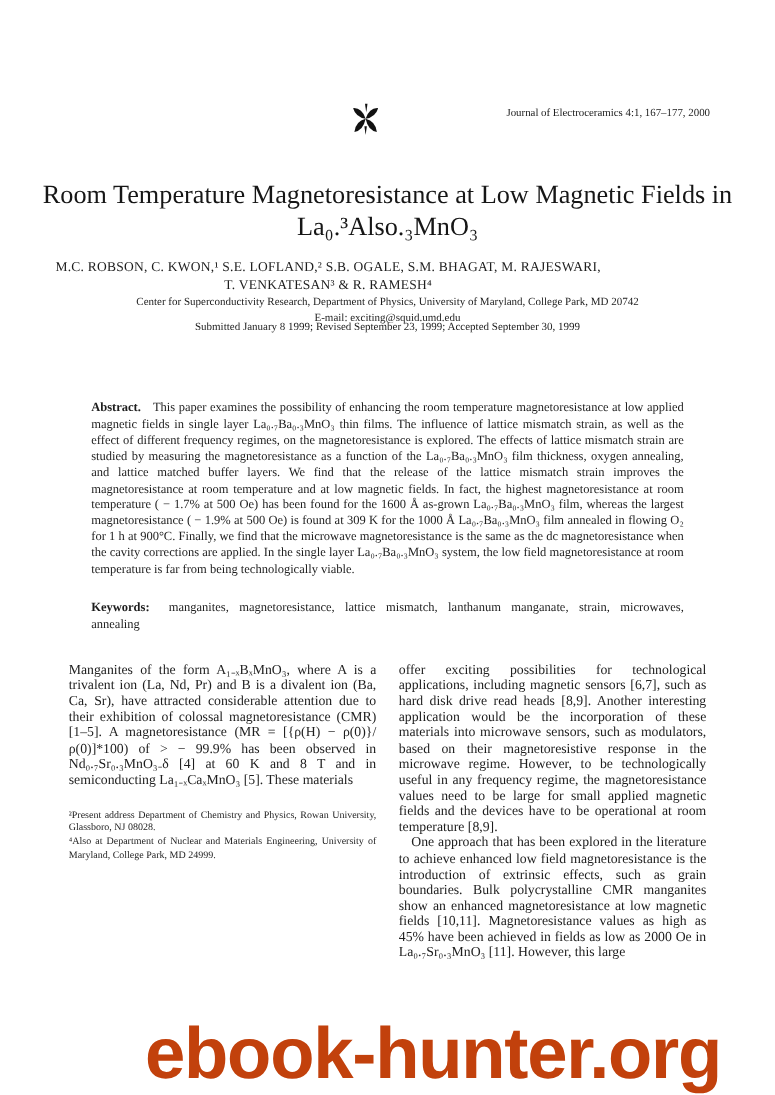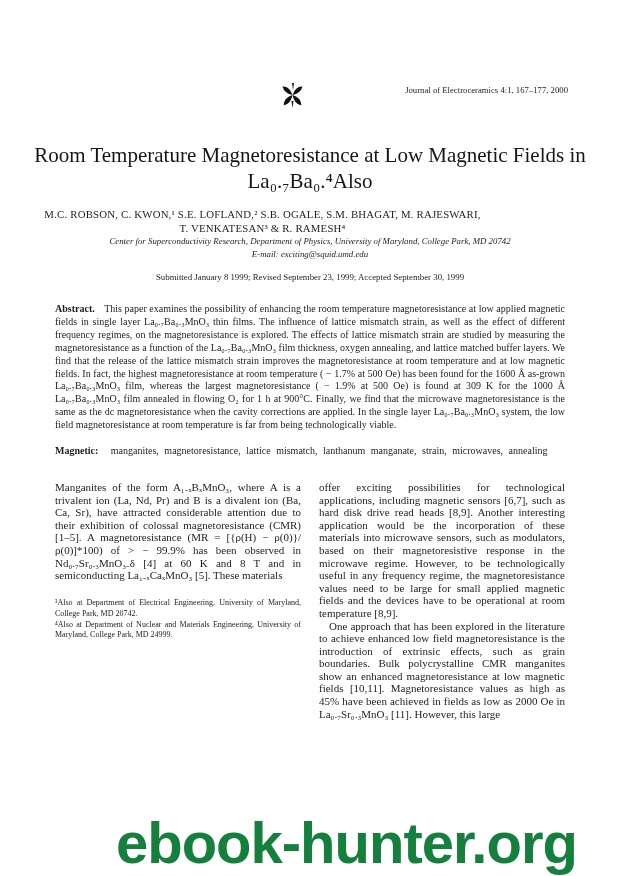--- a/index.html
+++ b/index.html
@@ -39,37 +39,36 @@
   }
   .authors {
     position:absolute; top:207px; left:0; width:525px;
     text-align:center;
     font-size:10.8px; line-height:14px;
     letter-spacing:0.2px;
   }
   .affiliation {
     position:absolute; top:235px; left:0; width:620px;
     text-align:center;
-    font-style:italic;
     font-size:8.8px; line-height:12.5px;
   }
   .dates {
-    position:absolute; top:272px; left:0; width:620px;
+    position:absolute; top:256px; left:0; width:620px;
     text-align:center;
     font-size:8.8px;
   }
 
   
   .body-text {
     position:absolute; top:303px; left:55px; width:510px;
   }
   .abstract, .keywords {
     font-size:10px; line-height:12.9px;
     text-align:justify;
-    margin:0;
+    margin:18px;
   }
   .abstract .label, .keywords .label { font-weight:bold; margin-right:7px; }
   .keywords { margin-top:13px; word-spacing:3px; }
 
   .columns {
     margin-top:23px;
     display:flex; gap:18px;
   }
   .col { width:246px; }
   .section-heading {
@@ -89,21 +88,21 @@
     text-align:justify;
   }
 
   
   .watermark {
     position:absolute; left:116px; bottom:0px;
     font-family:"Liberation Sans", sans-serif;
     font-weight:700;
     font-size:58px;
     letter-spacing:-1px;
-    color:#15803d;
+    color:#c2410c;
     white-space:nowrap;
   }
 </style>
 </head>
 <body>
 
 <div class="page">
 
   <span class="logo">
     <svg width="23" height="27" viewBox="0 0 23 27" xmlns="http://www.w3.org/2000/svg">
@@ -116,21 +115,21 @@
         <path d="M10.5 19 L12.5 19 L11.5 26 Z"></path>
       </g>
     </svg>
   </span>
   <div class="journal-header">
     <div>Journal of Electroceramics 4:1, 167–177, 2000</div>
   </div>
 
   <h1 class="title">
     <span>Room Temperature Magnetoresistance at Low Magnetic Fields in</span><br>
-    <span>La₀.₇Ba₀.⁴Also</span>
+    <span>La₀.³Also.₃MnO₃</span>
   </h1>
 
   <div class="authors">
     <span>M.C. ROBSON, C. KWON,¹ S.E. LOFLAND,² S.B. OGALE, S.M. BHAGAT, M. RAJESWARI,</span><br>
     <span>T. VENKATESAN³ &amp; R. RAMESH⁴</span>
   </div>
 
   <div class="affiliation">
     <span>Center for Superconductivity Research, Department of Physics, University of Maryland, College Park, MD 20742</span><br>
     <span>E-mail: exciting@squid.umd.edu</span>
@@ -139,31 +138,31 @@
   <div class="dates">Submitted January 8 1999; Revised September 23, 1999; Accepted September 30, 1999</div>
 
   <div class="body-text">
 
     <p class="abstract">
       <span class="label">Abstract.</span>
       <span>This paper examines the possibility of enhancing the room temperature magnetoresistance at low applied magnetic fields in single layer La₀.₇Ba₀.₃MnO₃ thin films. The influence of lattice mismatch strain, as well as the effect of different frequency regimes, on the magnetoresistance is explored. The effects of lattice mismatch strain are studied by measuring the magnetoresistance as a function of the La₀.₇Ba₀.₃MnO₃ film thickness, oxygen annealing, and lattice matched buffer layers. We find that the release of the lattice mismatch strain improves the magnetoresistance at room temperature and at low magnetic fields. In fact, the highest magnetoresistance at room temperature ( − 1.7% at 500 Oe) has been found for the 1600 Å as-grown La₀.₇Ba₀.₃MnO₃ film, whereas the largest magnetoresistance ( − 1.9% at 500 Oe) is found at 309 K for the 1000 Å La₀.₇Ba₀.₃MnO₃ film annealed in flowing O₂ for 1 h at 900°C. Finally, we find that the microwave magnetoresistance is the same as the dc magnetoresistance when the cavity corrections are applied. In the single layer La₀.₇Ba₀.₃MnO₃ system, the low field magnetoresistance at room temperature is far from being technologically viable.</span>
     </p>
 
     <p class="keywords">
-      <span class="label">Magnetic:</span>
+      <span class="label">Keywords:</span>
       <span>manganites, magnetoresistance, lattice mismatch, lanthanum manganate, strain, microwaves, annealing</span>
     </p>
 
     <div class="columns">
 
       <div class="col">
         <p class="para">Manganites of the form A₁₋ₓBₓMnO₃, where A is a trivalent ion (La, Nd, Pr) and B is a divalent ion (Ba, Ca, Sr), have attracted considerable attention due to their exhibition of colossal magnetoresistance (CMR) [1–5]. A magnetoresistance (MR = [{ρ(H) − ρ(0)}/ρ(0)]*100) of &gt; − 99.9% has been observed in Nd₀.₇Sr₀.₃MnO₃₋δ [4] at 60 K and 8 T and in semiconducting La₁₋ₓCaₓMnO₃ [5]. These materials</p>
 
         <div class="footnotes">
-          <div class="footnote">³Also at Department of Electrical Engineering, University of Maryland, College Park, MD 20742.</div>
+          <div class="footnote">²Present address Department of Chemistry and Physics, Rowan University, Glassboro, NJ 08028.</div>
           <div class="footnote">⁴Also at Department of Nuclear and Materials Engineering, University of Maryland, College Park, MD 24999.</div>
         </div>
       </div>
 
       <div class="col">
         <p class="para">offer exciting possibilities for technological applications, including magnetic sensors [6,7], such as hard disk drive read heads [8,9]. Another interesting application would be the incorporation of these materials into microwave sensors, such as modulators, based on their magnetoresistive response in the microwave regime. However, to be technologically useful in any frequency regime, the magnetoresistance values need to be large for small applied magnetic fields and the devices have to be operational at room temperature [8,9].</p>
         <p class="para indented">One approach that has been explored in the literature to achieve enhanced low field magnetoresistance is the introduction of extrinsic effects, such as grain boundaries. Bulk polycrystalline CMR manganites show an enhanced magnetoresistance at low magnetic fields [10,11]. Magnetoresistance values as high as 45% have been achieved in fields as low as 2000 Oe in La₀.₇Sr₀.₃MnO₃ [11]. However, this large</p>
       </div>
 
     </div>

